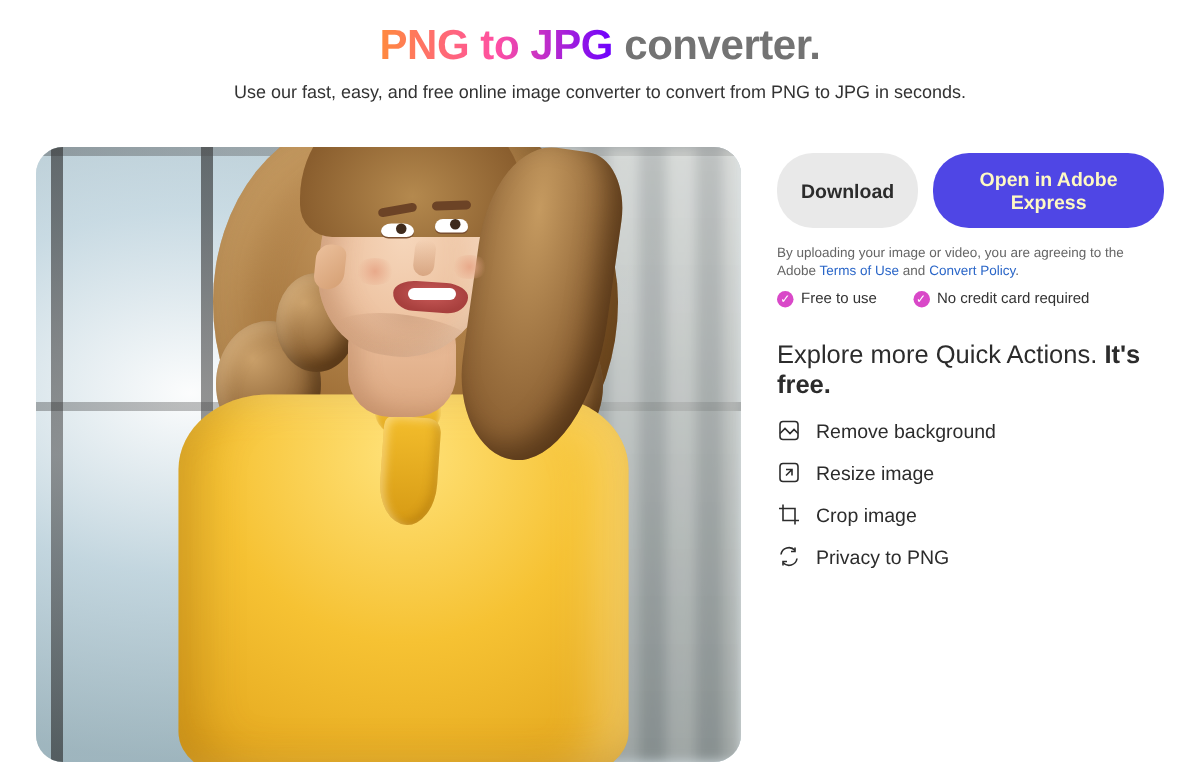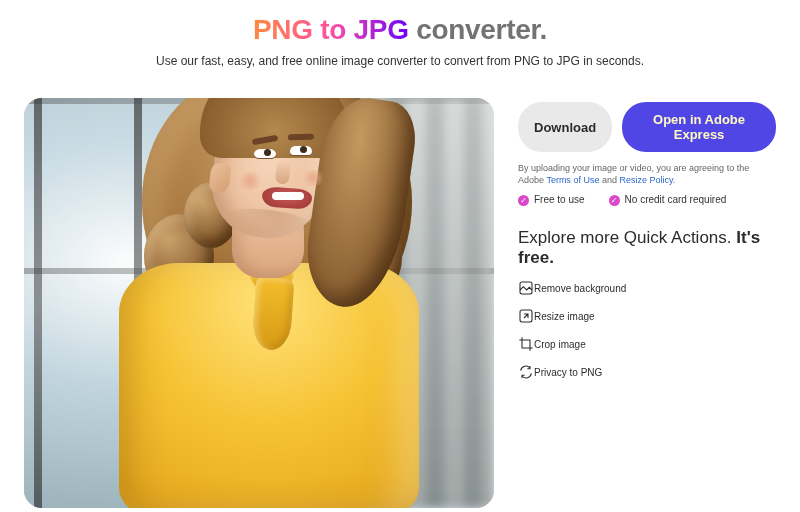--- a/index.html
+++ b/index.html
@@ -120,21 +120,21 @@
     }
     .btn-download { background:#e9e9e9; color:#2c2c2c; }
     .btn-primary { background:#4f46e5; color:#fef9c3; }
     .legal { margin-top:10px; font-size:9px; color:#666; line-height:1.35; }
     .legal a { color:#2a66c8; text-decoration:none; }
     .chips { margin-top:8px; display:flex; gap:24px; font-size:10px; color:#333; }
     .check { display:inline-flex; width:11px; height:11px; border-radius:50%; background:#d948c8; color:#fff; align-items:center; justify-content:center; font-size:8px; margin-right:5px; }
     .explore { margin-top:22px; font-size:17px; }
     .explore b { font-weight:800; }
     .qa-list { list-style:none; margin-top:12px; display:flex; flex-direction:column; gap:12px; }
-    .qa-item { display:flex; align-items:center; font-size:10px; cursor:pointer; }
+    .qa-item { display:flex; align-items:center; gap:10px; font-size:13px; cursor:pointer; }
     .qa-item svg { width:16px; height:16px; stroke:#2c2c2c; stroke-width:1.6; fill:none; }
   </style>
 </head>
 <body>
 
 <div class="header">
   <h1 class="title">
     <span class="grad">PNG to JPG</span><span class="rest"> converter.</span>
   </h1>
   <p class="subtitle">Use our fast, easy, and free online image converter to convert from PNG to JPG in seconds.</p>
@@ -182,21 +182,21 @@
         <div class="teeth"></div>
     </div>
   </div>
 
   <div class="side">
     <div class="btn-row">
       <button class="btn btn-download">Download</button>
       <button class="btn btn-primary">Open in Adobe Express</button>
     </div>
     <p class="legal">
-      <span>By uploading your image or video, you are agreeing to the Adobe </span><a href="#">Terms of Use</a><span> and </span><a href="#">Resize Policy</a><span>.</span>
+      <span>By uploading your image or video, you are agreeing to the Adobe </span><a href="#">Terms of Use</a><span> and </span><a href="#">Convert Policy</a><span>.</span>
     </p>
     <div class="chips">
       <span><span class="check">✓</span><span>Free to use</span></span>
       <span><span class="check">✓</span><span>No credit card required</span></span>
     </div>
     <p class="explore">
       <span>Explore more Quick Actions. </span><b>It's free.</b>
     </p>
     <ul class="qa-list">
       <li class="qa-item">

